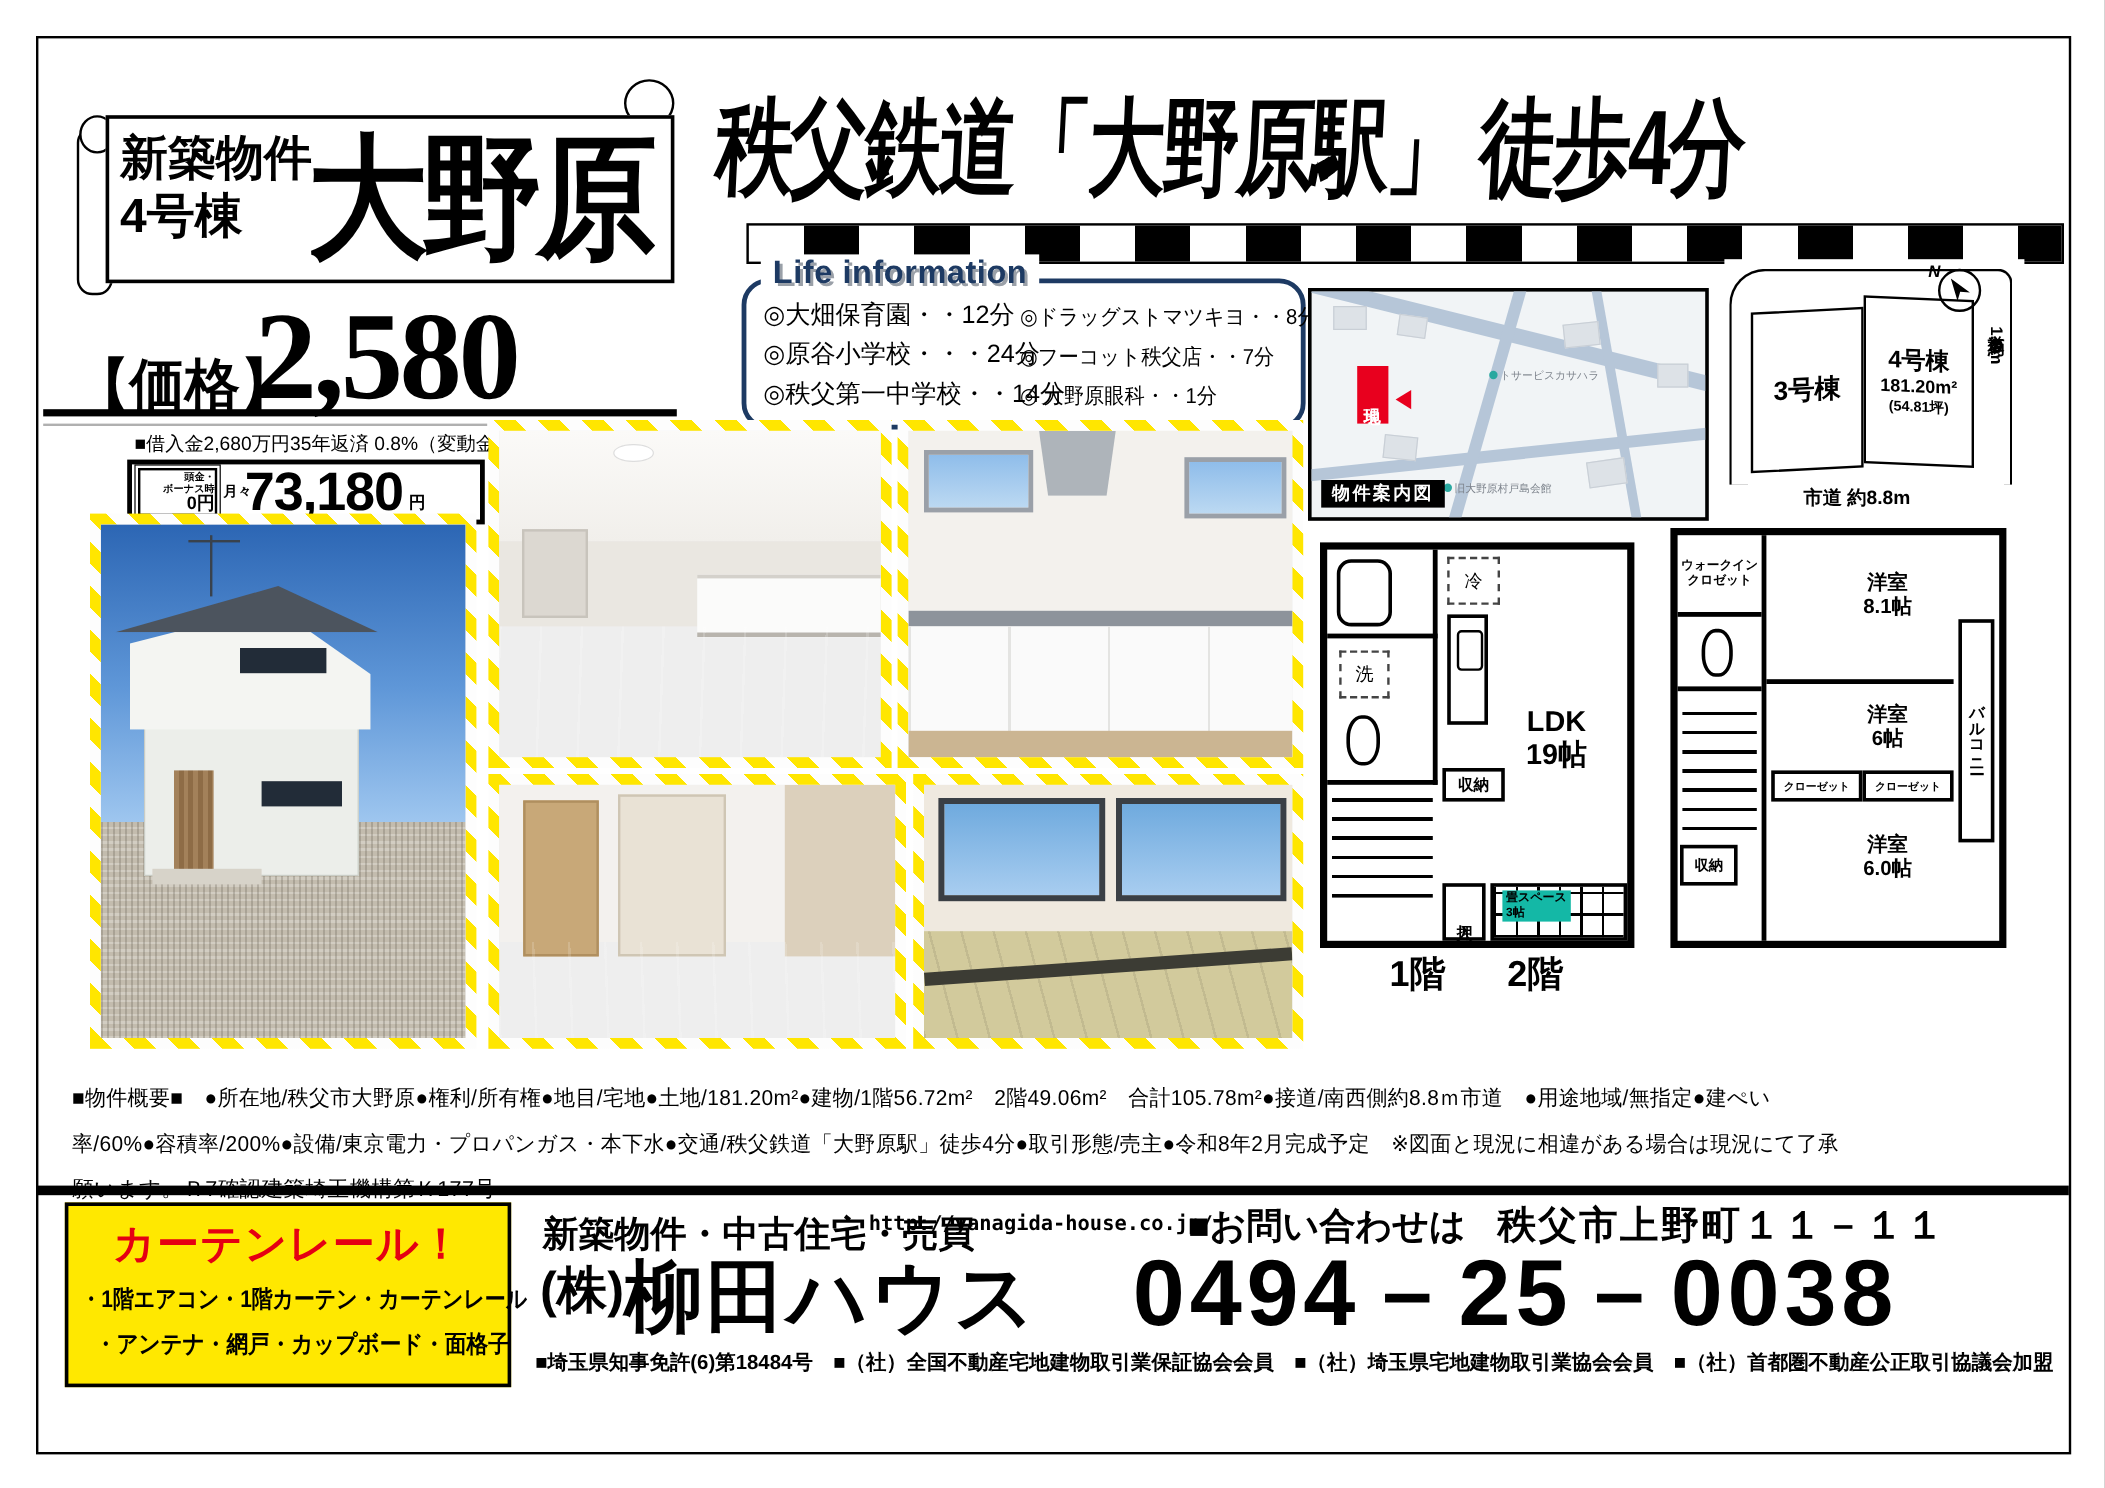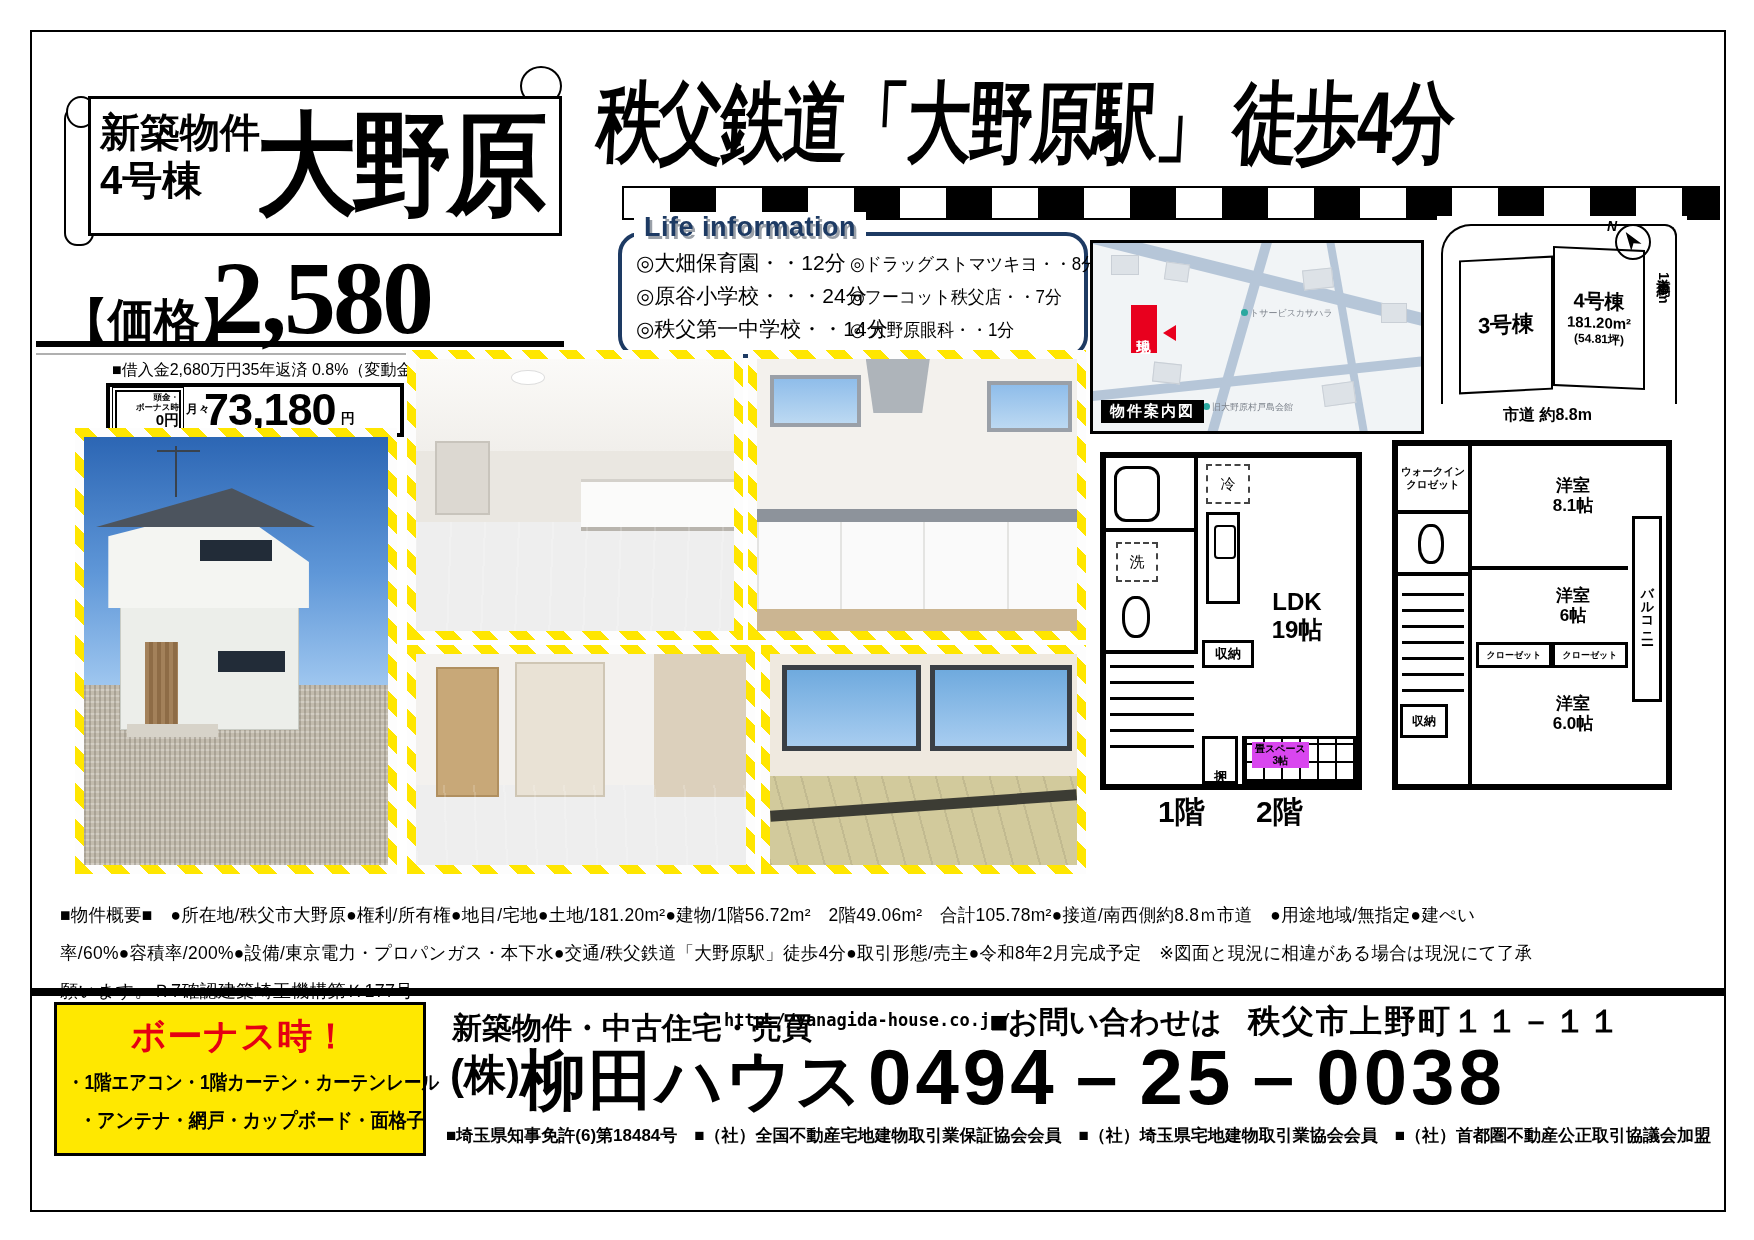--- a/index.html
+++ b/index.html
@@ -208,21 +208,21 @@
     </div>
     <div class="plab pre" style="left:136px;top:130px;width:110px;font-size:24px;">LDK
 19帖</div>
     <div class="cell" style="left:96px;top:182px;width:52px;height:28px;display:flex;align-items:center;justify-content:center;">
       <span class="b" style="font-size:13px;">収納</span>
     </div>
     <div class="cell vt" style="left:96px;top:278px;width:36px;height:48px;display:flex;align-items:center;justify-content:center;">
       <span class="b" style="font-size:13px;">押入</span>
     </div>
     <div class="tatami-grid" style="left:136px;top:278px;width:114px;height:48px;"></div>
-    <div class="abs pre b" style="left:146px;top:284px;background:#d946ef;font-size:10px;line-height:1.2;padding:1px 3px;text-align:center;">畳スペース
+    <div class="abs pre b" style="left:146px;top:284px;background:#14b8a6;font-size:10px;line-height:1.2;padding:1px 3px;">畳スペース
 3帖</div>
   </div>
   <div class="abs blk" style="left:1158px;top:792px;font-size:30px;">1階</div>
   <div class="abs blk" style="left:1256px;top:792px;font-size:30px;">2階</div>
 
   <div class="abs plan" style="left:1392px;top:440px;width:280px;height:350px;">
     <div class="wall" style="left:70px;top:0;width:4px;height:338px;"></div>
     <div class="abs" style="left:0;top:0;width:70px;height:64px;border-bottom:4px solid #000;display:flex;align-items:center;justify-content:center;">
       <span class="pre b" style="font-size:10.5px;text-align:center;line-height:1.2;">ウォークイン
 クロゼット</span>
@@ -251,29 +251,29 @@
     </div>
   </div>
 
   <div class="abs nw" style="left:60px;top:903px;font-size:18px;letter-spacing:.3px;transform:scaleX(.97);transform-origin:left top;">■物件概要■　●所在地/秩父市大野原●権利/所有権●地目/宅地●土地/181.20m²●建物/1階56.72m²　2階49.06m²　合計105.78m²●接道/南西側約8.8ｍ市道　●用途地域/無指定●建ぺい</div>
   <div class="abs nw" style="left:60px;top:941px;font-size:18px;letter-spacing:.3px;transform:scaleX(.97);transform-origin:left top;">率/60%●容積率/200%●設備/東京電力・プロパンガス・本下水●交通/秩父鉄道「大野原駅」徒歩4分●取引形態/売主●令和8年2月完成予定　※図面と現況に相違がある場合は現況にて了承</div>
   <div class="abs nw" style="left:60px;top:979px;font-size:18px;letter-spacing:.3px;">願います。Ｒ7確認建築埼玉機構第Ｋ177号</div>
 
   <div class="abs blackbar" style="left:30px;top:988px;width:1694px;height:8px;"></div>
 
   <div class="abs stdbox" style="left:54px;top:1002px;width:372px;height:154px;">
-    <div class="blk nw" style="position:absolute;left:0;top:8px;width:100%;text-align:center;font-size:35px;color:#e50012;letter-spacing:1px;">ボーナス時！</div>
+    <div class="blk nw" style="position:absolute;left:0;top:8px;width:100%;text-align:center;font-size:35px;color:#e50012;letter-spacing:1px;">カーテンレール！</div>
     <div class="blk nw" style="position:absolute;left:10px;top:64px;font-size:20px;transform:scaleX(.87);transform-origin:left top;">・1階エアコン・1階カーテン・カーテンレール</div>
     <div class="blk nw" style="position:absolute;left:22px;top:102px;font-size:20px;transform:scaleX(.9);transform-origin:left top;">・アンテナ・網戸・カップボード・面格子</div>
   </div>
 
   <div class="abs blk nw" style="left:452px;top:1008px;font-size:30px;">新築物件・中古住宅・売買</div>
   <div class="abs mono b nw" style="left:724px;top:1010px;font-size:17px;">http://yanagida-house.co.jp/</div>
   <div class="abs blk nw" style="left:990px;top:1002px;font-size:30px;">■お問い合わせは</div>
   <div class="abs blk nw" style="left:1248px;top:1000px;font-size:32px;letter-spacing:2px;">秩父市上野町１１－１１</div>
 
   <div class="abs nw" style="left:450px;top:1036px;">
     <span class="blk" style="font-size:42px;vertical-align:14px;">(株)</span><span class="blk" style="font-size:66px;letter-spacing:2px;">柳田ハウス</span>
   </div>
-  <div class="abs blk nw" style="left:868px;top:1026px;font-size:78px;letter-spacing:4px;">0494－25－0038</div>
+  <div class="abs blk nw" style="left:944px;top:1026px;font-size:78px;letter-spacing:4px;">0494－25－0038</div>
 
   <div class="abs b nw" style="left:446px;top:1124px;font-size:17px;">■埼玉県知事免許(6)第18484号　■（社）全国不動産宅地建物取引業保証協会会員　■（社）埼玉県宅地建物取引業協会会員　■（社）首都圏不動産公正取引協議会加盟</div>
 </div>
 
 </body></html>

